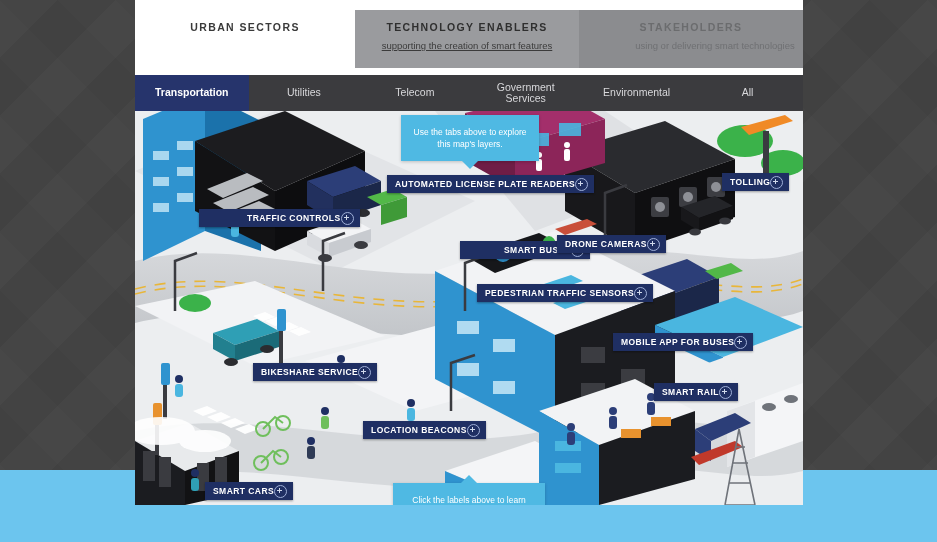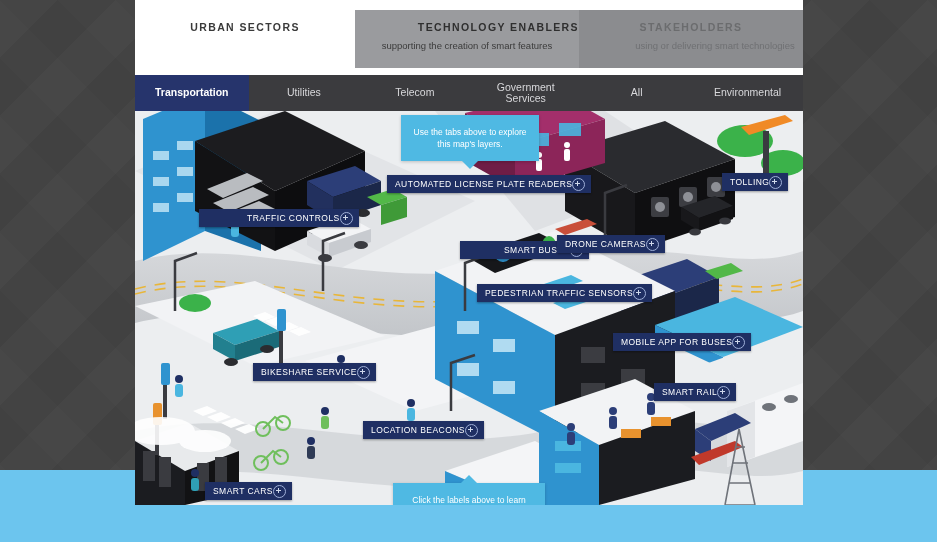--- a/index.html
+++ b/index.html
@@ -28,41 +28,41 @@
   
   .header-bar{position:absolute;left:0;top:0;width:668px;height:75px;background:#ffffff;}
   .hdr-seg{position:absolute;top:10px;height:58px;text-align:center;box-sizing:border-box;padding-top:10px;}
   .hdr-seg .hdr-title{
     font-size:10.5px;font-weight:bold;letter-spacing:1.4px;color:#3a3a3a;
     text-transform:uppercase;line-height:14px;
   }
   .hdr-seg .hdr-sub{font-size:9.5px;color:#6d6d6d;line-height:14px;margin-top:5px;}
   #hdr-urban{left:0;width:220px;background:#ffffff;}
   #hdr-tech{left:220px;width:224px;background:#9a9b9e;}
-  #hdr-tech .hdr-title{color:#2f2f2f;text-align:right;}
-  #hdr-tech .hdr-sub{color:#3b3b3b;}
+  #hdr-tech .hdr-title{color:#2f2f2f;}
+  #hdr-tech .hdr-sub{color:#3b3b3b;text-decoration:underline;}
   #hdr-stake{left:444px;width:224px;background:#8b8c8f;}
   #hdr-stake .hdr-title{color:#6b6c6e;}
   #hdr-stake .hdr-sub{color:#6f7073;margin-left:48px;}
   #hdr-underline{position:absolute;left:220px;top:68px;width:224px;height:4px;background:#ffffff;z-index:6;}
   
   .tabbar{position:absolute;left:0;top:75px;width:668px;height:36px;background:#3b3b3e;display:flex;}
   .tab{
     flex:1;display:flex;align-items:center;justify-content:center;text-align:center;
     font-size:10.5px;color:#d8d8db;line-height:11.5px;cursor:pointer;
     padding:0 20px;box-sizing:border-box;
   }
   .tab.active{background:#26346c;color:#ffffff;font-weight:bold;}
   
   .map{position:absolute;left:0;top:111px;width:668px;height:394px;overflow:hidden;background:#e9eaec;}
   .mapcanvas{position:absolute;inset:0;}
   
   .chip{
     position:absolute;background:#1f2f63;color:#ffffff;
-    font-size:8.5px;font-weight:normal;letter-spacing:.45px;
+    font-size:8.5px;font-weight:bold;letter-spacing:.45px;
     height:18px;line-height:18px;padding:0 6px 0 8px;
     display:flex;align-items:center;gap:0;cursor:pointer;white-space:nowrap;
     box-shadow:0 1px 2px rgba(0,0,0,.35);
   }
   .chip .chip-dot{
     width:11px;height:11px;border-radius:50%;
     border:1px solid #9fb0d8;display:inline-block;position:relative;flex:0 0 auto;
   }
   .chip .chip-dot::before,.chip .chip-dot::after{
     content:"";position:absolute;background:#cfd8ea;
@@ -106,22 +106,22 @@
     </div>
   </div>
   <div id="hdr-underline"></div>
 
   <div class="tabbar">
     <div class="tab active">Transportation</div>
     <div class="tab">Utilities</div>
     <div class="tab">Telecom</div>
     <div class="tab" style="white-space:pre-line;">Government
 Services</div>
+    <div class="tab">Environmental</div>
     <div class="tab">All</div>
-    <div class="tab">Environmental</div>
   </div>
 
   <div class="map">
 
     <svg class="mapcanvas" viewBox="0 0 668 394" preserveAspectRatio="none">
       <defs>
         <linearGradient id="gRoad" x1="0" y1="0" x2="0" y2="1">
           <stop offset="0" stop-color="#d6d8db"></stop>
             <stop offset="1" stop-color="#c3c6ca"></stop>
         </linearGradient>

